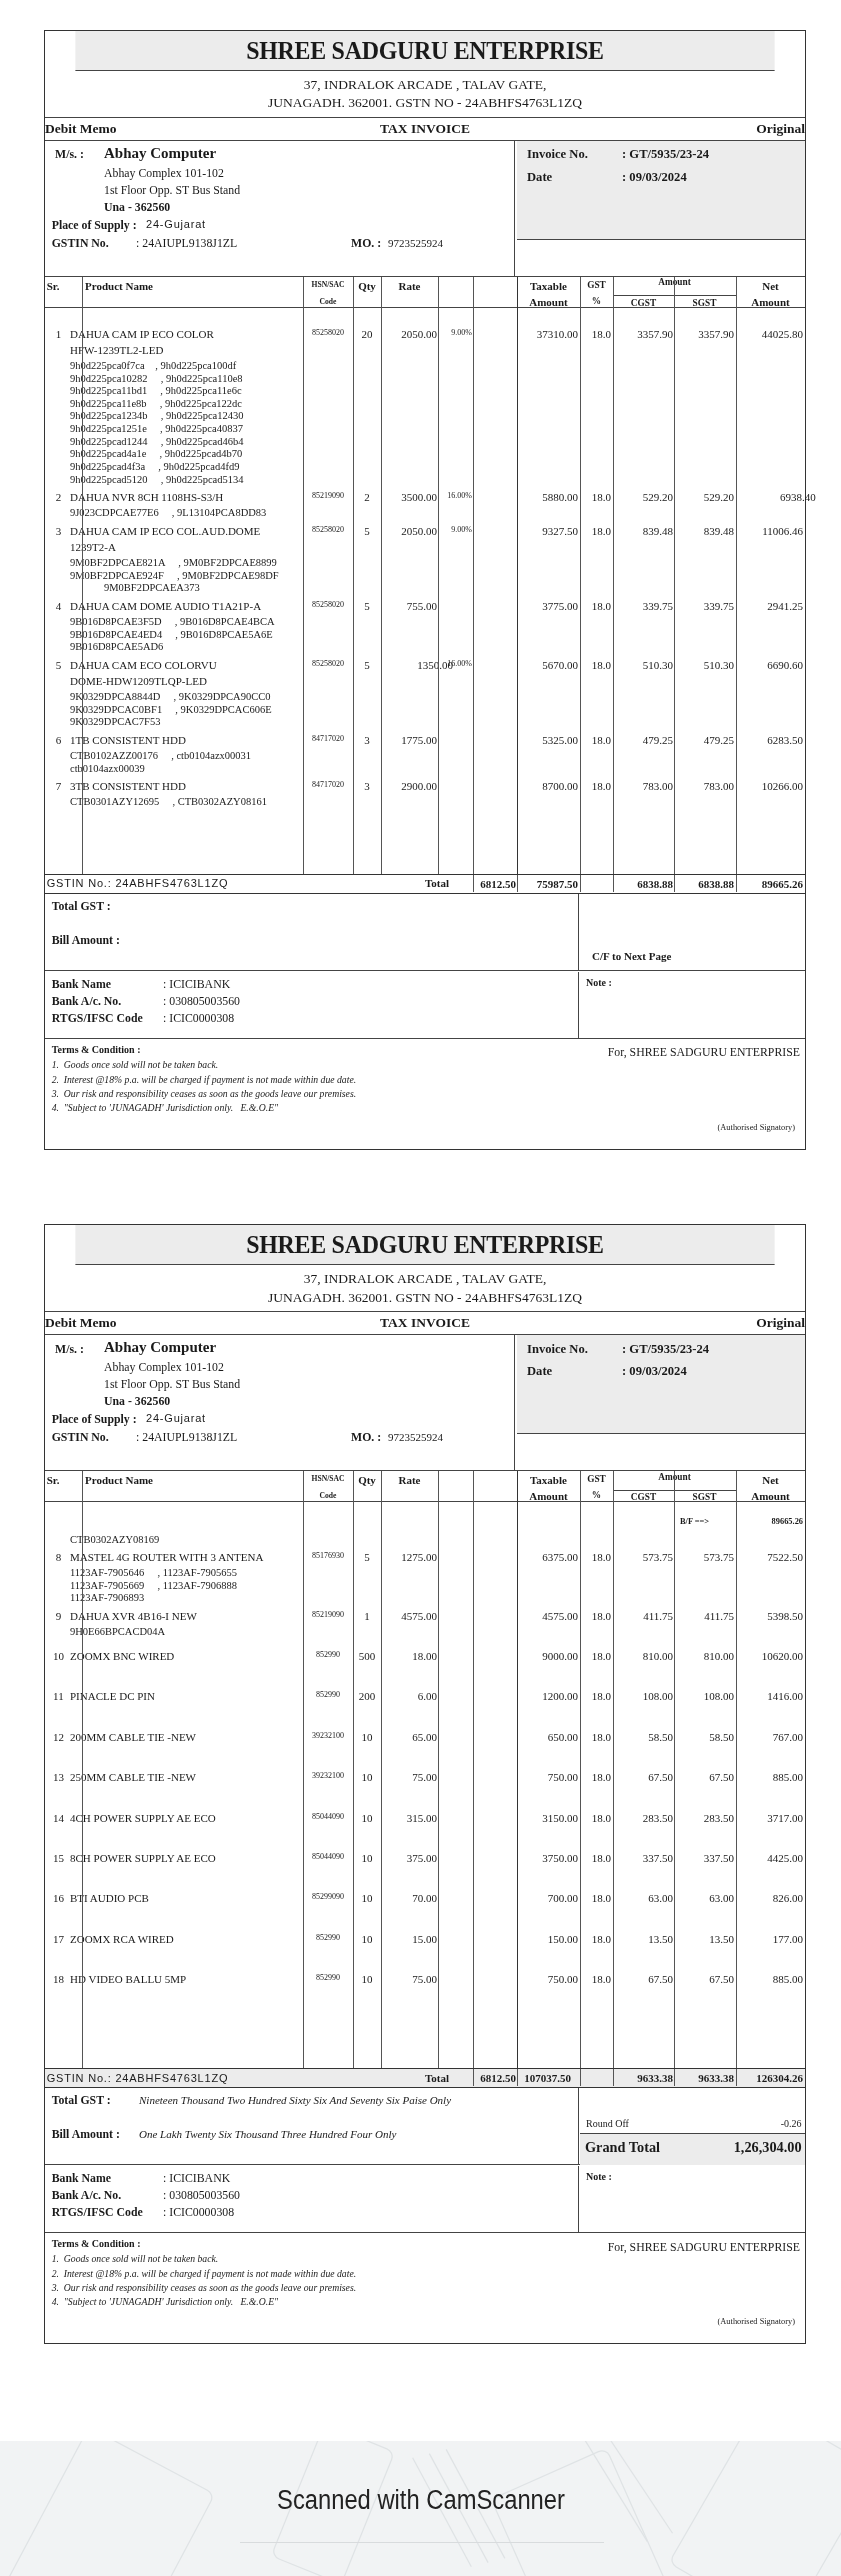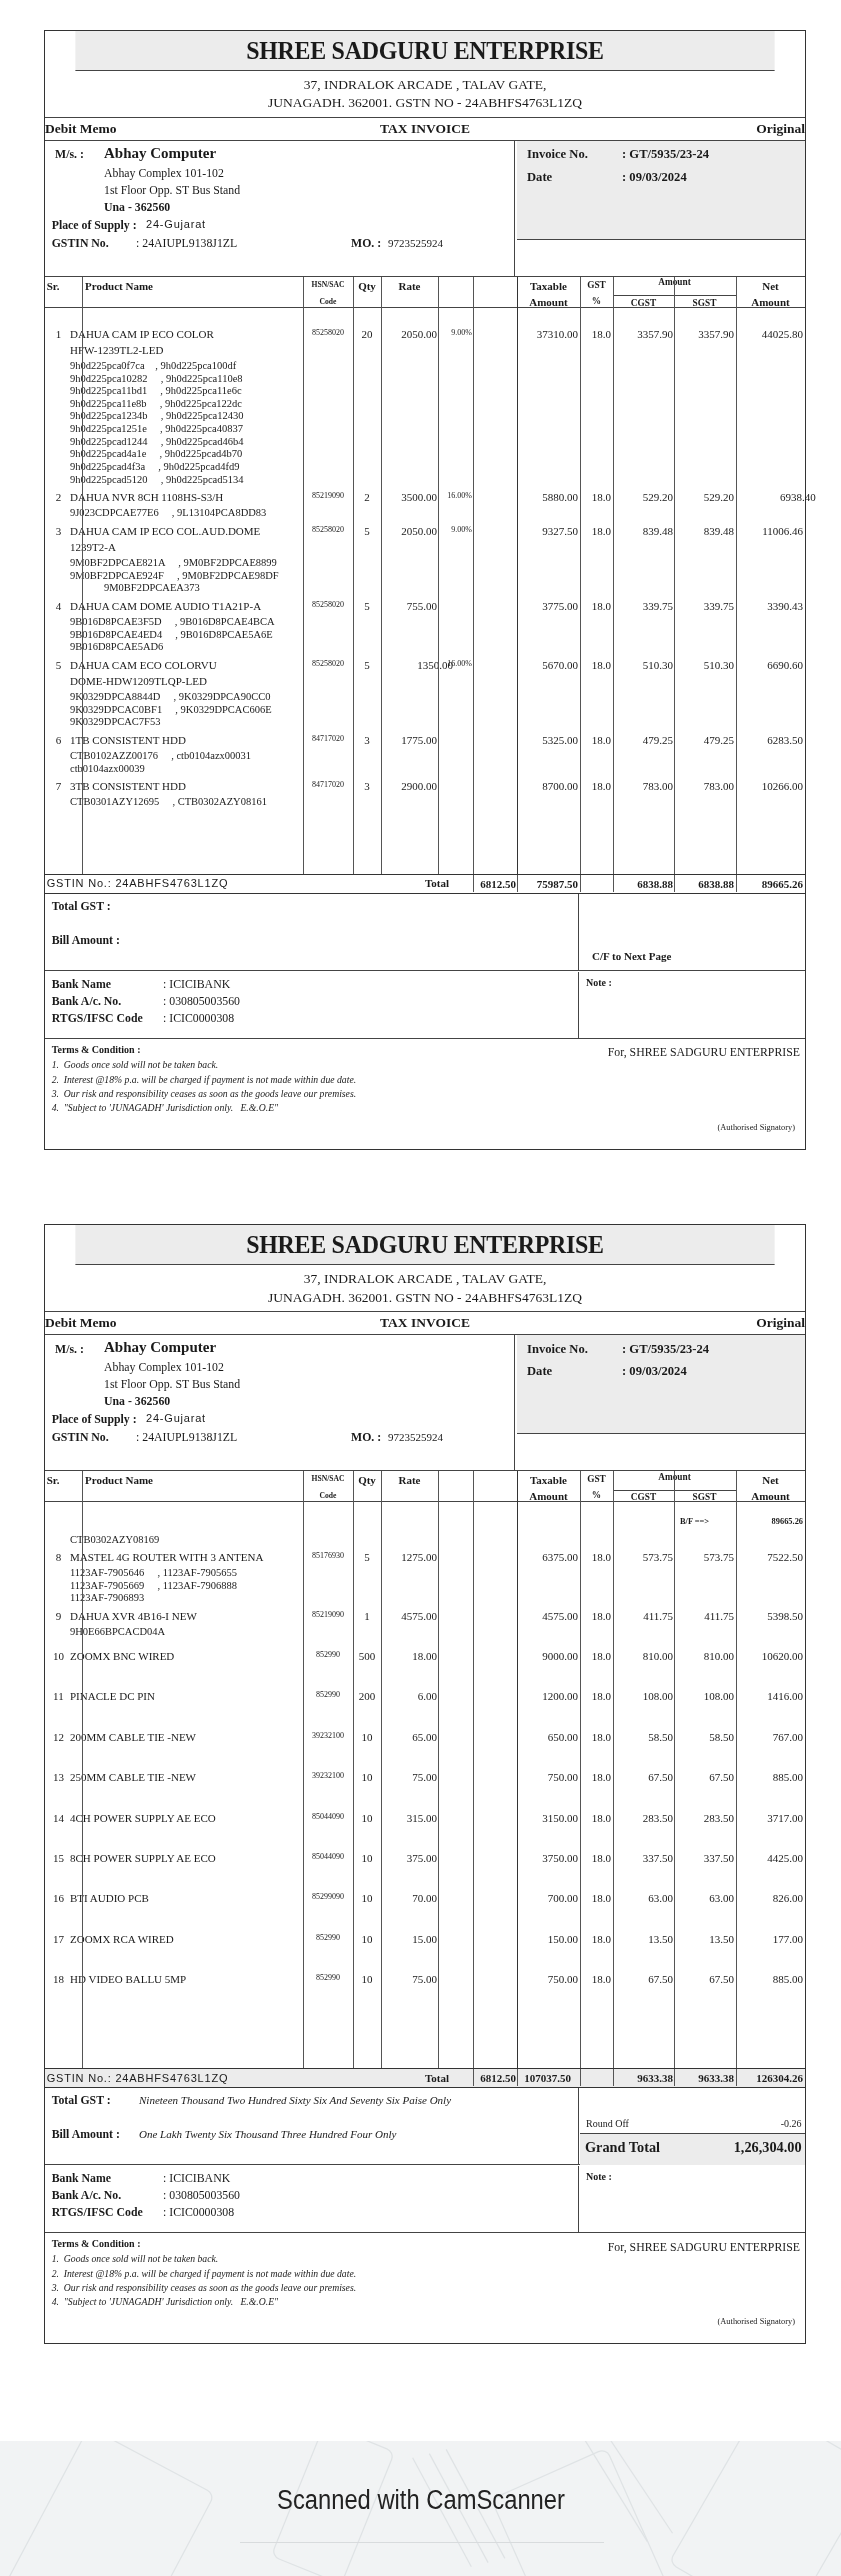--- a/index.html
+++ b/index.html
@@ -151,21 +151,21 @@
         <div style="position: absolute; left: 0px; right: 0px; top: 282px;">
           <span class="cell c" style="top: 0px; left: 3.4px; width: 20px;">4</span>
           <span class="cell c" style="top: 0px; left: 258px; width: 50px; font-size: 8px;">85258020</span>
           <span class="cell c" style="top: 0px; left: 308px; width: 28px;">5</span>
           <span class="cell r" style="top: 0px; left: 336px; width: 56px;">755.00</span>
           <span class="cell r" style="top: 0px; left: 393px; width: 34px; font-size: 8px;"></span>
           <span class="cell r" style="top: 0px; left: 472px; width: 61px;">3775.00</span>
           <span class="cell r" style="top: 0px; left: 535px; width: 31px;">18.0</span>
           <span class="cell r" style="top: 0px; left: 568px; width: 60px;">339.75</span>
           <span class="cell r" style="top: 0px; left: 629px; width: 60px;">339.75</span>
-          <span class="cell r" style="top: 0px; left: 691px; width: 67px;">3390.43</span>
+          <span class="cell r" style="top: 0px; left: 691px; width: 67px;">2941.25</span>
           <span class="cell" style="left: 25px; top: 0px;">DAHUA CAM DOME AUDIO T1A21P-A</span>
           <span class="cell serials" style="left: 25px; top: 16px; white-space: pre;">9B016D8PCAE3F5D     , 9B016D8PCAE4BCA</span>
           <span class="cell serials" style="left: 25px; top: 29px; white-space: pre;">9B016D8PCAE4ED4     , 9B016D8PCAE5A6E</span>
           <span class="cell serials" style="left: 25px; top: 41px; white-space: pre;">9B016D8PCAE5AD6</span>
         </div>
         <div style="position: absolute; left: 0px; right: 0px; top: 341px;">
           <span class="cell c" style="top: 0px; left: 3.4px; width: 20px;">5</span>
           <span class="cell c" style="top: 0px; left: 258px; width: 50px; font-size: 8px;">85258020</span>
           <span class="cell c" style="top: 0px; left: 308px; width: 28px;">5</span>
           <span class="cell r" style="top: 0px; left: 336px; width: 72px;">1350.00</span>

